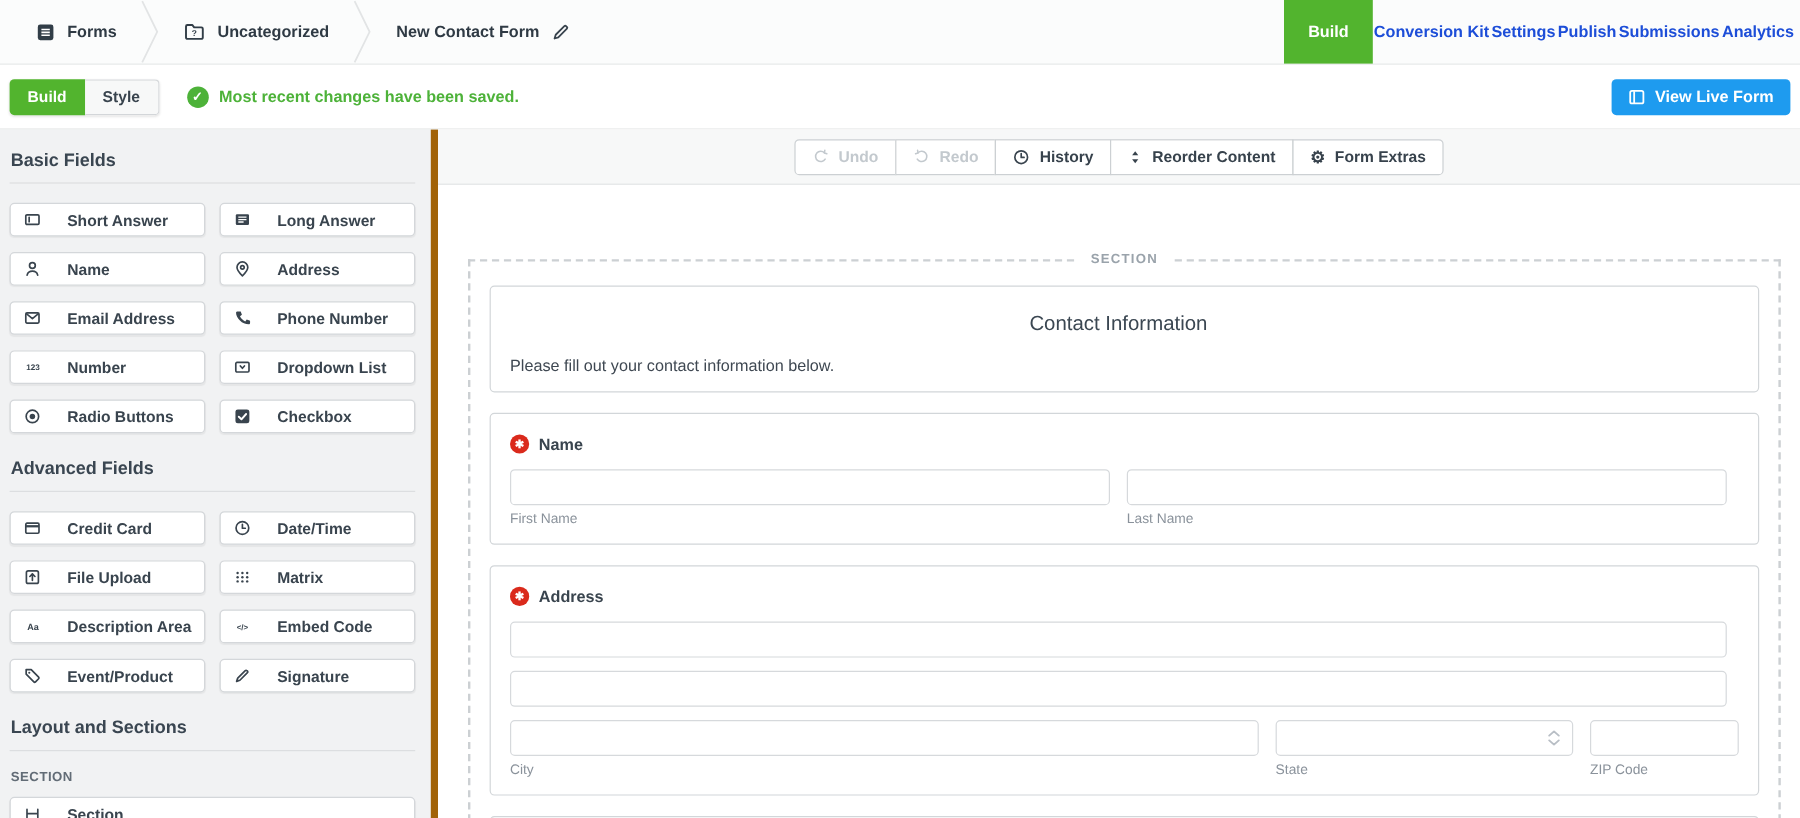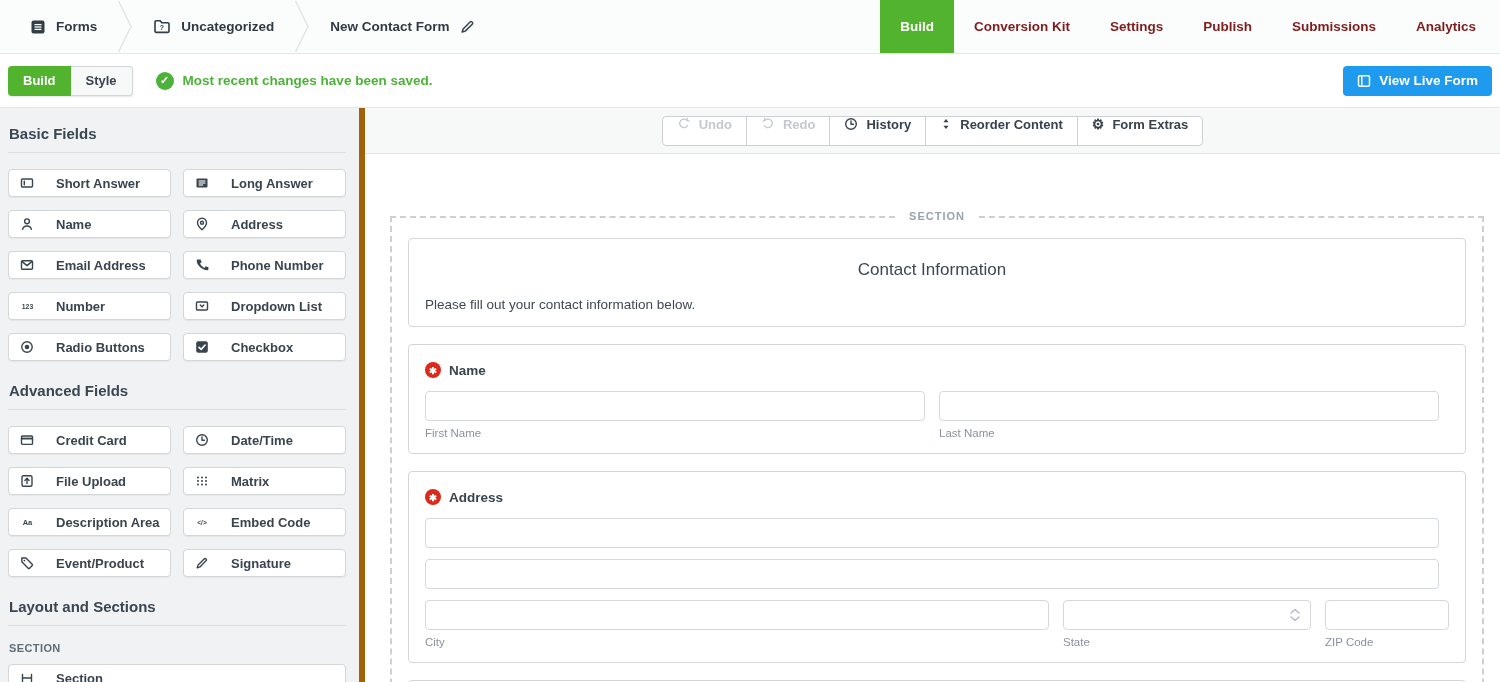--- a/index.html
+++ b/index.html
@@ -8,21 +8,21 @@
   svg{display:block}
   .icon-stroke{stroke:#39444e;fill:none;stroke-width:1.4;stroke-linecap:round;stroke-linejoin:round}
 
   
   .header{height:53px;background:#fbfcfc;border-bottom:1px solid #e4e6e7;display:flex;align-items:stretch}
   .crumbs{display:flex;align-items:center}
   .crumb{display:flex;align-items:center;gap:10px;font-size:13.5px;font-weight:700;color:#2f3a44;cursor:pointer}
   .crumb.first{margin-left:30px}
   .crumb-sep{margin:0 20px}
   .tabs{margin-left:auto;display:flex;align-items:stretch}
-  .tab{display:flex;align-items:center;padding:0 20px;font-size:13.5px;font-weight:600;color:#7f1d1d;cursor:pointer}
+  .tab{display:flex;align-items:center;padding:0 1px;font-size:13.5px;font-weight:600;color:#1d4ed8;cursor:pointer}
   .tab.active{background:#52b42e;color:#fff;padding:0 20px}
   .tab.last{margin-right:4px}
 
   
   .subheader{height:53px;background:#fff;border-bottom:1px solid #e4e6e7;display:flex;align-items:center;padding:0 8px}
   .toggle{display:flex;border-radius:4px;box-shadow:0 1px 2px rgba(0,0,0,.10)}
   .seg{height:30px;display:flex;align-items:center;padding:0 15px;font-size:13px;font-weight:700;cursor:pointer;box-sizing:border-box}
   .seg.build{background:#52b42e;color:#fff;border-radius:4px 0 0 4px}
   .seg.style{background:#f7f8f8;color:#39444e;border:1px solid #d3d6d9;border-left:none;border-radius:0 4px 4px 0}
   .saved{display:flex;align-items:center;gap:9px;margin-left:23px;color:#4db239;font-weight:700;font-size:13.5px}
@@ -46,21 +46,21 @@
         box-shadow:0 1px 1px rgba(0,0,0,.05);box-sizing:border-box}
   .fbtn.full{width:100%}
   .ficon{width:16px;display:flex;justify-content:center;flex:none}
   .group-label{font-size:11px;font-weight:700;color:#626c76;letter-spacing:.4px;margin:15px 0 10px 1px}
 
   
   .canvas{flex:1;background:#fff;display:flex;flex-direction:column;overflow:hidden}
   .canvas-toolbar{height:45px;flex:none;background:#f7f8f8;border-bottom:1px solid #e3e5e6;
                   display:flex;align-items:center;justify-content:center}
   .tgroup{display:flex}
-  .tbtn{height:30px;display:flex;gap:8px;padding:0 14px;background:#fff;
+  .tbtn{height:30px;display:flex;align-items:center;gap:8px;padding:0 14px;background:#fff;
         border:1px solid #ccd0d3;margin-left:-1px;font-size:13px;font-weight:700;color:#37424c;cursor:pointer;box-sizing:border-box}
   .tbtn.first{border-radius:4px 0 0 4px;margin-left:0}
   .tbtn.end{border-radius:0 4px 4px 0}
   .tbtn.disabled{color:#c3c9ce;cursor:default}
   .tbtn.disabled .icon-stroke{stroke:#c3c9ce}
   .gear-glyph{font-size:14px;line-height:1;color:#37424c}
 
   .canvas-body{flex:1;position:relative;padding:62px 16px 0 25px;box-sizing:border-box;overflow:hidden}
   .section-box{position:relative;border:2px dashed #ccd0d3;padding:20px 16px;height:720px;box-sizing:border-box}
   .section-tag{position:absolute;top:-8px;left:50%;transform:translateX(-50%);background:#fff;

